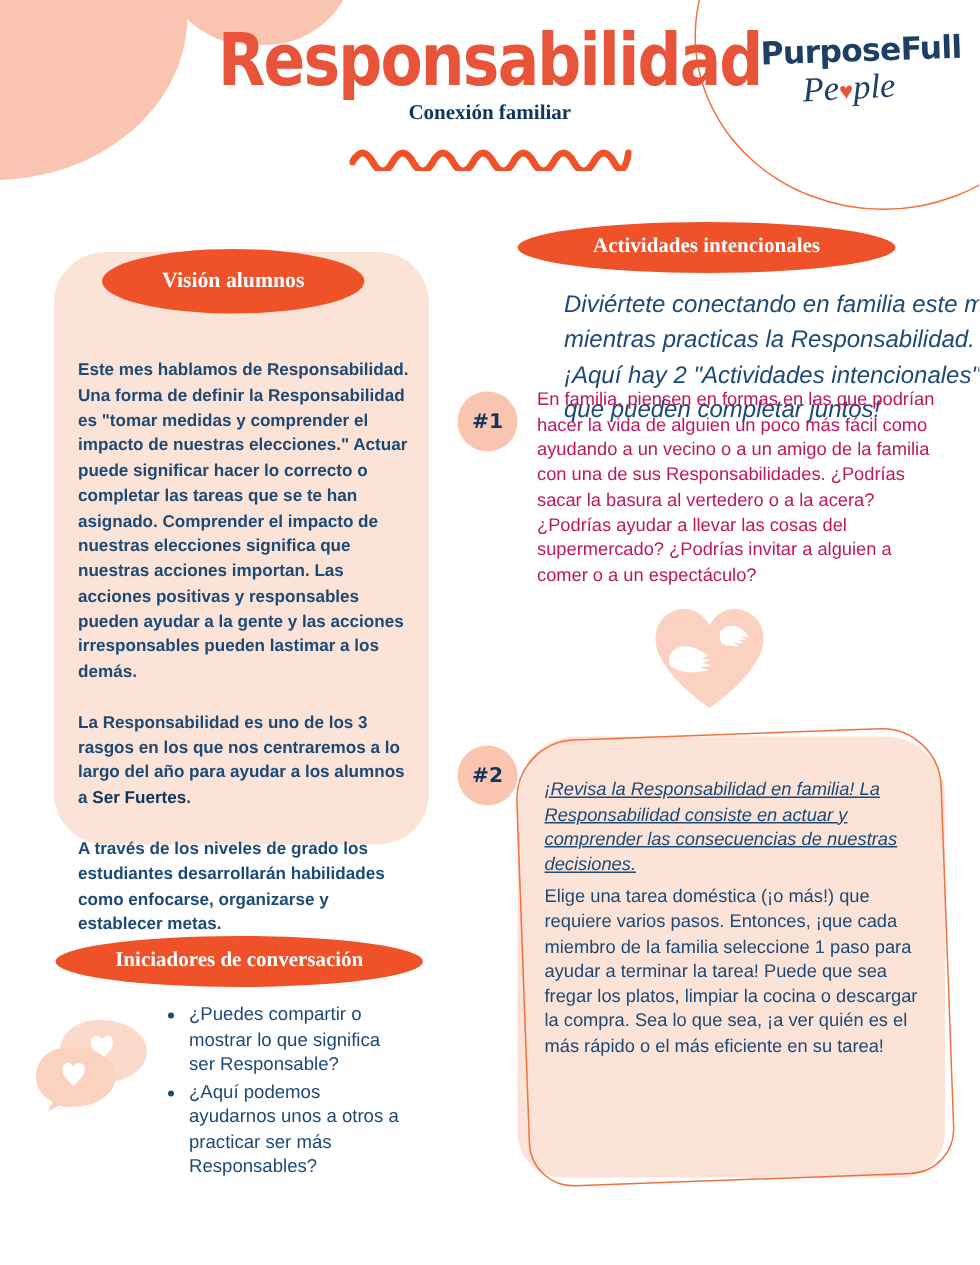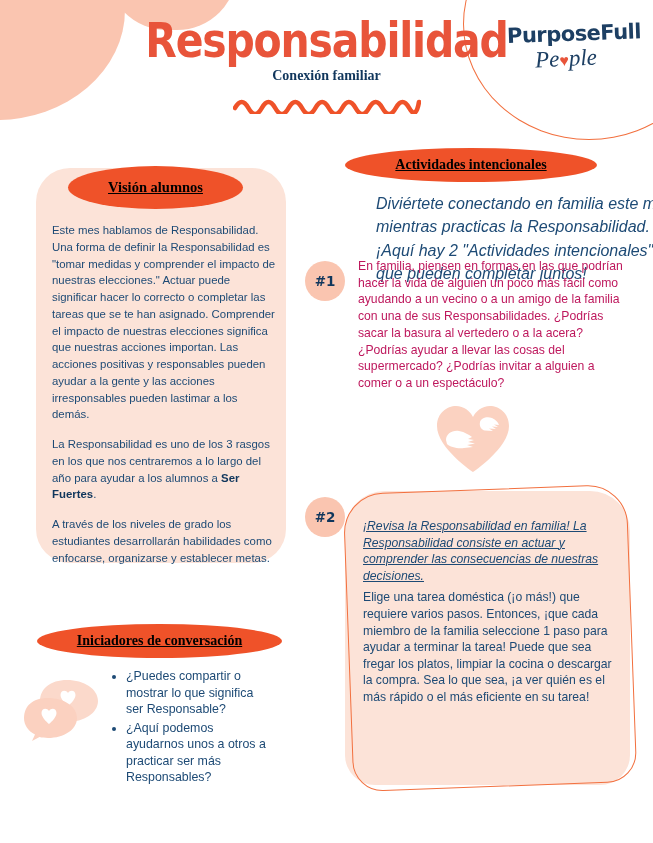--- a/index.html
+++ b/index.html
@@ -125,32 +125,31 @@
   }
   .logo-heart {
     color: #E8543A;
     font-size: 16px;
   }
 
   
   .pill {
     position: absolute;
     background: #EF5229;
-    color: #000000;
+    color: #ffffff;
     font-family: "Liberation Serif", serif;
     font-weight: bold;
     font-size: 14.5px;
     text-align: center;
     border-radius: 50%/50%;
     display: flex;
     align-items: center;
     justify-content: center;
     line-height: 1;
     z-index: 5;
-    text-decoration: underline;
   }
 
   
   .overview-card {
     position: absolute;
     left: 36px;
     top: 168px;
     width: 250px;
     height: 395px;
     background: #FCE3D8;
@@ -164,21 +163,21 @@
   }
   .overview-body {
     position: absolute;
     left: 52px;
     top: 222px;
     width: 225px;
     color: #1D4A75;
     font-size: 11.4px;
     line-height: 1.47;
   }
-  .overview-body p { margin: 0 0 13px 0; }
+  .overview-body p { margin: 17px 0 13px 0; font-weight: bold; }
   .overview-body b { color: #10365C; }
 
   .pill-starters {
     left: 37px;
     top: 624px;
     width: 245px;
     height: 34px;
     font-size: 14px;
   }
   .starters-body {

